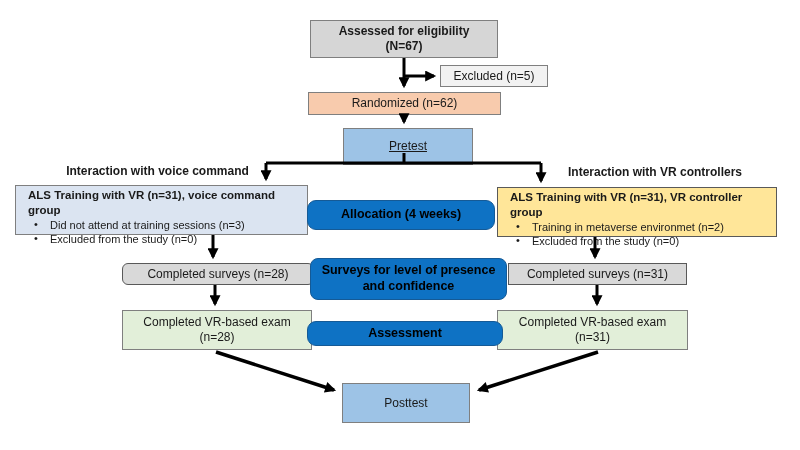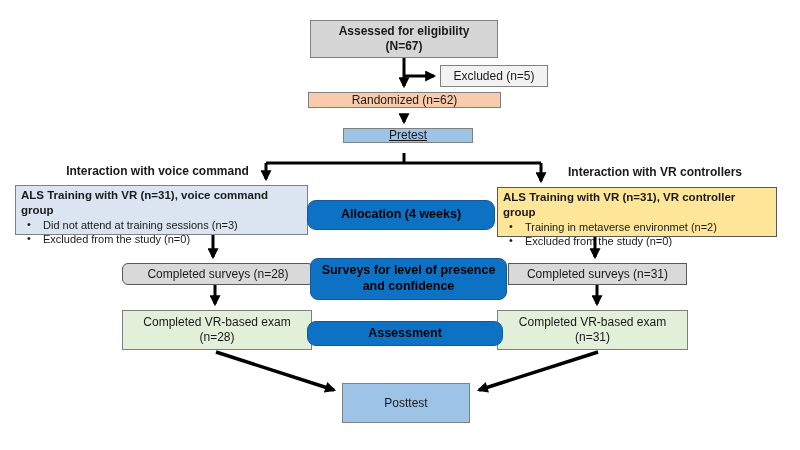--- a/index.html
+++ b/index.html
@@ -15,34 +15,34 @@
   }
   .gray   {background:#d6d6d6;border:1.5px solid #7f7f7f;font-weight:bold;}
   .lgray  {background:#f2f2f2;border:1px solid #7f7f7f;}
   .peach  {background:#f8cbad;border:1px solid #7f7f7f;}
   .lblue  {background:#9dc3e6;border:1px solid #7f7f7f;}
   .green  {background:#e2efd9;border:1px solid #7f7f7f;}
   .graybar{background:#d9d9d9;border:1px solid #595959;}
   .accent {background:#0e72c4;border:1px solid #155a96;color:#000000;font-weight:bold;border-radius:9px;font-size:12.5px;}
   .heading{position:absolute;font-weight:bold;font-size:12px;text-align:center;white-space:nowrap;}
   .groupbox{
-    position:absolute;box-sizing:border-box;padding:2px 5px 2px 5px;
+    position:absolute;box-sizing:border-box;padding:2px 5px 2px 12px;
     font-size:11px;line-height:1.3;text-align:left;
   }
   .groupbox .gtitle{font-weight:bold;font-size:11.5px;}
   .groupbox ul{margin:0;padding:0;list-style:none;}
   .groupbox li{position:relative;padding-left:22px;}
   .groupbox li::before{content:"\2022";position:absolute;left:6px;top:-1px;}
   .gleft {left:15px;top:185px;width:293px;height:50px;background:#dbe4f1;border:1px solid #7f7f7f;}
   .gright{left:497px;top:187px;width:280px;height:50px;background:#ffe699;border:1px solid #595959;}
   
   .n-assessed {left:310px;top:20px; width:188px;height:38px;}
   .n-excluded {left:440px;top:65px; width:108px;height:22px;}
-  .n-randomized{left:308px;top:92px;width:193px;height:16px;}
-  .n-pretest  {left:343px;top:128px;width:130px;height:15px;text-decoration:underline;}
+  .n-randomized{left:308px;top:92px;width:193px;height:23px;}
+  .n-pretest  {left:343px;top:128px;width:130px;height:37px;text-decoration:underline;}
   .n-allocation{left:307px;top:200px;width:188px;height:30px;}
   .n-surv-l   {left:122px;top:263px;width:192px;height:22px;border-radius:6px;}
   .n-surv-mid {left:310px;top:258px;width:197px;height:42px;border-radius:8px;}
   .n-surv-r   {left:508px;top:263px;width:179px;height:22px;}
   .n-exam-l   {left:122px;top:310px;width:190px;height:40px;}
   .n-assessment{left:307px;top:321px;width:196px;height:25px;}
   .n-exam-r   {left:497px;top:310px;width:191px;height:40px;}
   .n-posttest {left:342px;top:383px;width:128px;height:40px;}
   .h-left {left:40px; top:164px;width:235px;}
   .h-right{left:540px;top:165px;width:230px;}

